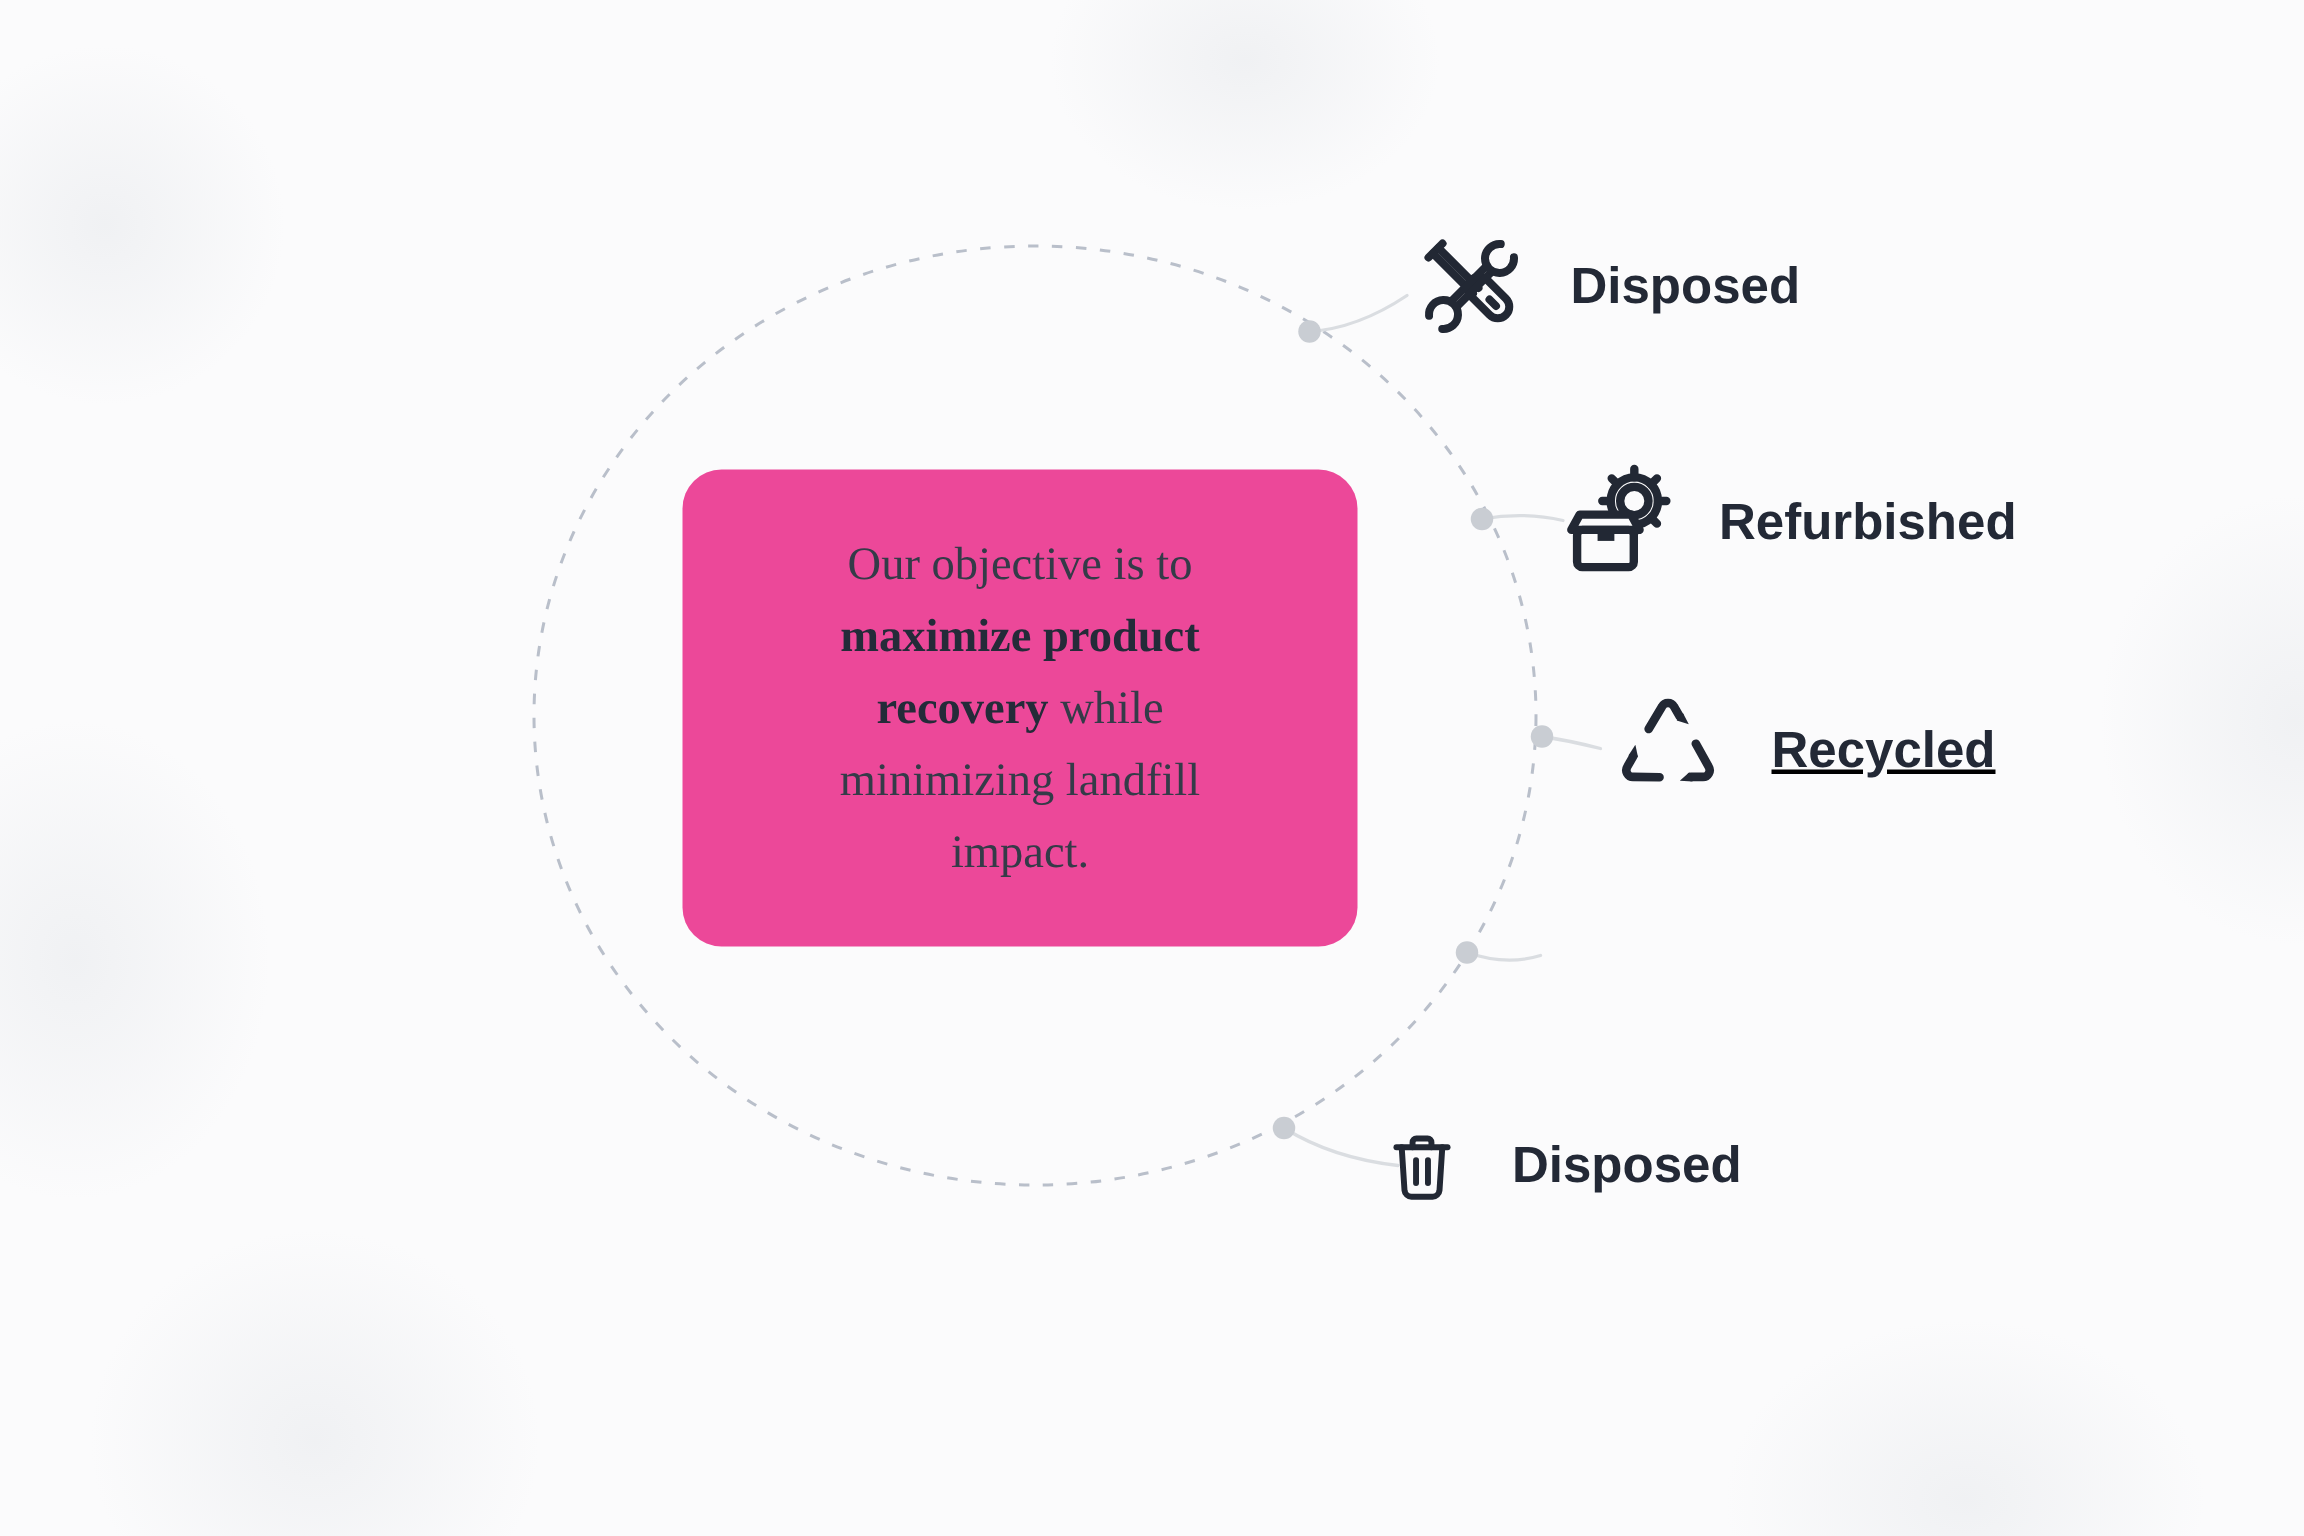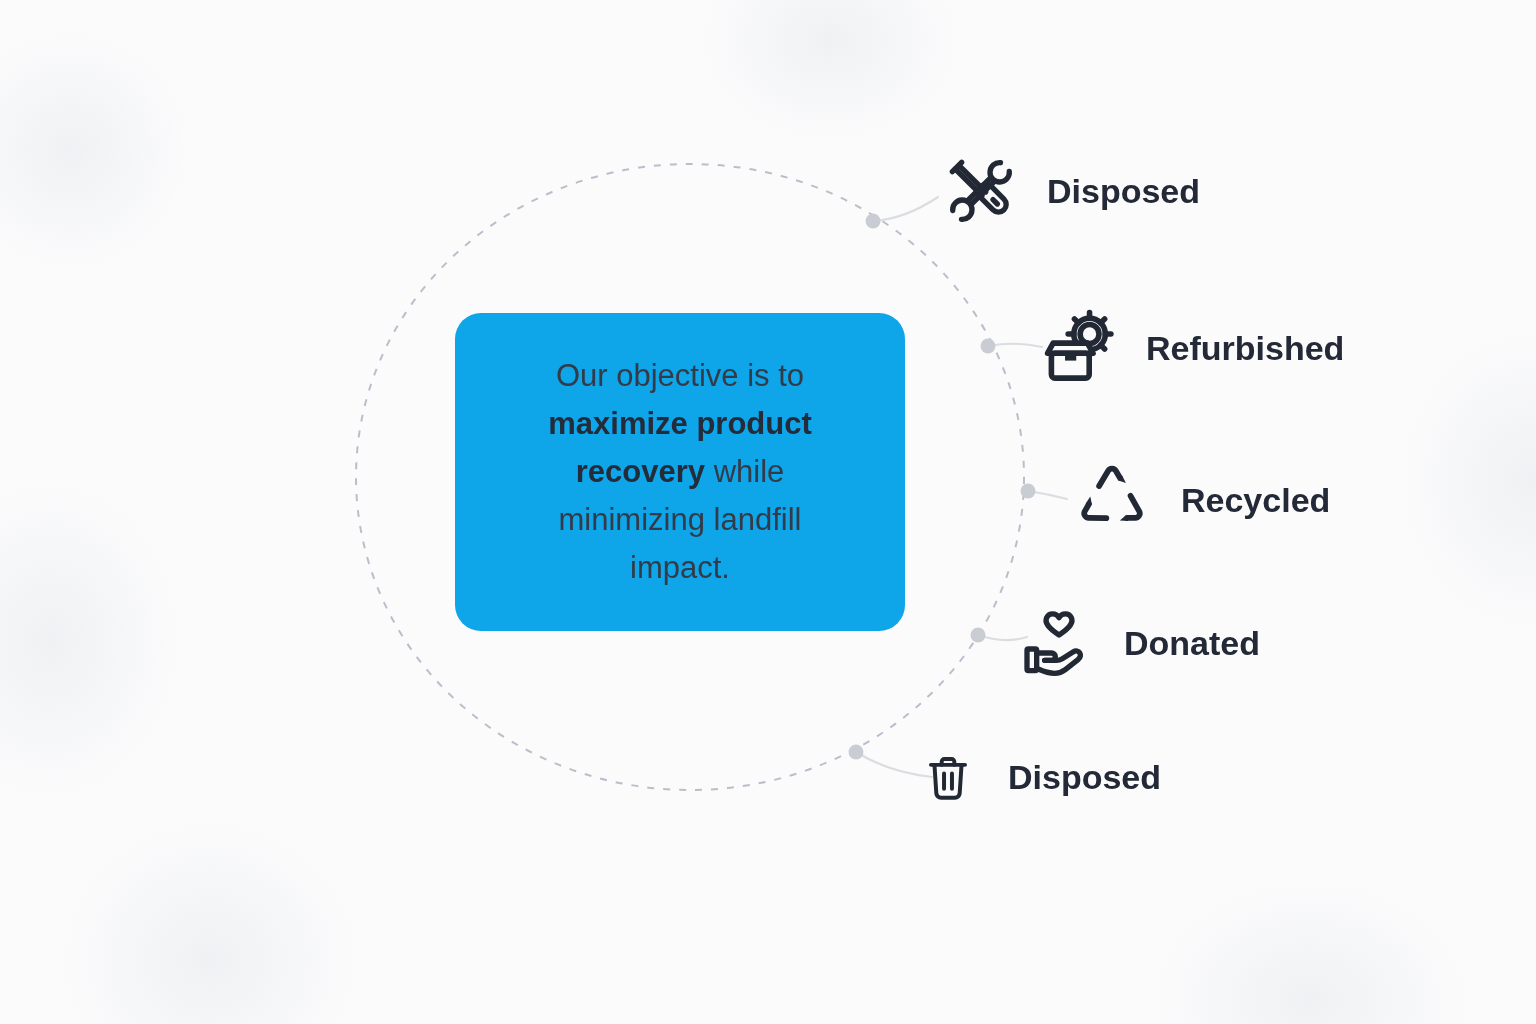--- a/index.html
+++ b/index.html
@@ -5,37 +5,37 @@
   html,body{margin:0;padding:0;background:#fbfbfc;}
   .stage{
     position:relative;width:1536px;height:1024px;overflow:hidden;
     background:#fbfbfc;font-family:"Liberation Sans",sans-serif;
   }
   .blotch{position:absolute;border-radius:50%;pointer-events:none;
     background:radial-gradient(closest-side,rgba(214,218,223,0.30),rgba(214,218,223,0));}
   .canvas{position:absolute;left:0;top:0;}
   .card{
     position:absolute;left:455px;top:313px;width:450px;height:318px;
-    background:#0ea5e9;border-radius:26px;
-    display:flex;align-items:center;justify-content:center;
+    background:#ec4899;border-radius:26px;
+    display:flex;align-items:center;justify-content:center;font-family:Liberation Serif, serif;
   }
   .card p{
     margin:0;width:334px;text-align:center;
     font-size:31px;line-height:48px;color:#343b48;font-weight:400;
   }
   .card .b{font-weight:700;color:#242b39;}
   .item{position:absolute;display:flex;align-items:center;gap:26px;}
   .item .label{font-size:34px;font-weight:700;color:#232936;white-space:nowrap;}
   .item svg{display:block;flex:none;}
   .ic{stroke:#222834;stroke-width:1.6;fill:none;stroke-linecap:round;stroke-linejoin:round;}
   .icf{fill:#222834;stroke:none;}
   .icbg{fill:#fbfbfc;stroke:#222834;stroke-width:1.6;stroke-linecap:round;stroke-linejoin:round;}
   .it-repaired{left:941px;top:151px;}
   .it-refurbished{left:1036px;top:306px;}
-  .it-recycled{left:1069px;top:457px;}
+  .it-recycled{left:1069px;top:457px;text-decoration:underline;}
   .it-donated{left:1018px;top:603px;}
   .it-disposed{left:920px;top:749px;gap:32px;}
 </style>
 </head>
 <body>
 
 <div class="stage">
 
   <div class="blotch" style="left:-50px;top:30px;width:240px;height:240px;"></div>
   <div class="blotch" style="left:-80px;top:480px;width:260px;height:320px;"></div>
@@ -102,31 +102,20 @@
       <g id="recyc-arrow">
         <path class="ic" d="M8.4 8.1 L10.9 3.9 A1.25 1.25 0 0 1 13.1 3.9 L14.2 5.8"></path>
         <path class="icf" d="M13.62 6.49 L14.78 5.11 L15.87 7.23 Z"></path>
       </g>
       <use href="#recyc-arrow" transform="rotate(120 12 12)"></use>
       <use href="#recyc-arrow" transform="rotate(240 12 12)"></use>
     </svg>
     <span class="label">Recycled</span>
   </div>
 
-  <div class="item it-donated">
-    <svg width="80" height="80" viewBox="0 0 24 24">
-      <g class="ic">
-        <path d="M12.3 9.6 C9.0 7.4 7.9 5.9 8.6 4.4 C9.3 2.9 11.4 2.9 12.3 4.4 C13.2 2.9 15.3 2.9 16.0 4.4 C16.7 5.9 15.6 7.4 12.3 9.6 Z"></path>
-        <rect x="2.7" y="13.8" width="2.9" height="6.5" rx="0.4"></rect>
-        <path d="M5.6 15.0 H10.0 C11.6 15.0 11.6 17.2 10.0 17.2 H8.0"></path>
-        <path d="M8.0 17.2 H11.6 C12.2 17.2 12.8 17.0 13.3 16.7 L16.5 14.7 C18.3 13.6 19.6 15.7 18.0 17.0 L14.2 20.0 C13.3 20.7 12.2 21.1 11.0 21.1 C8.6 21.1 7.4 20.4 5.6 19.6"></path>
-      </g>
-    </svg>
-    <span class="label">Donated</span>
-  </div>
 
   <div class="item it-disposed">
     <svg width="56" height="56" viewBox="0 0 24 24">
       <g class="ic" style="stroke-width:1.7;">
         <path d="M4.7 6.8 H19.3"></path>
         <path d="M9.3 6.8 V5.4 A1.1 1.1 0 0 1 10.4 4.3 H13.6 A1.1 1.1 0 0 1 14.7 5.4 V6.8"></path>
         <path d="M6.2 6.8 L7 19.1 A2 2 0 0 0 9 20.9 H15 A2 2 0 0 0 17 19.1 L17.8 6.8"></path>
         <path d="M10.3 10.5 V17 M13.7 10.5 V17"></path>
       </g>
     </svg>

